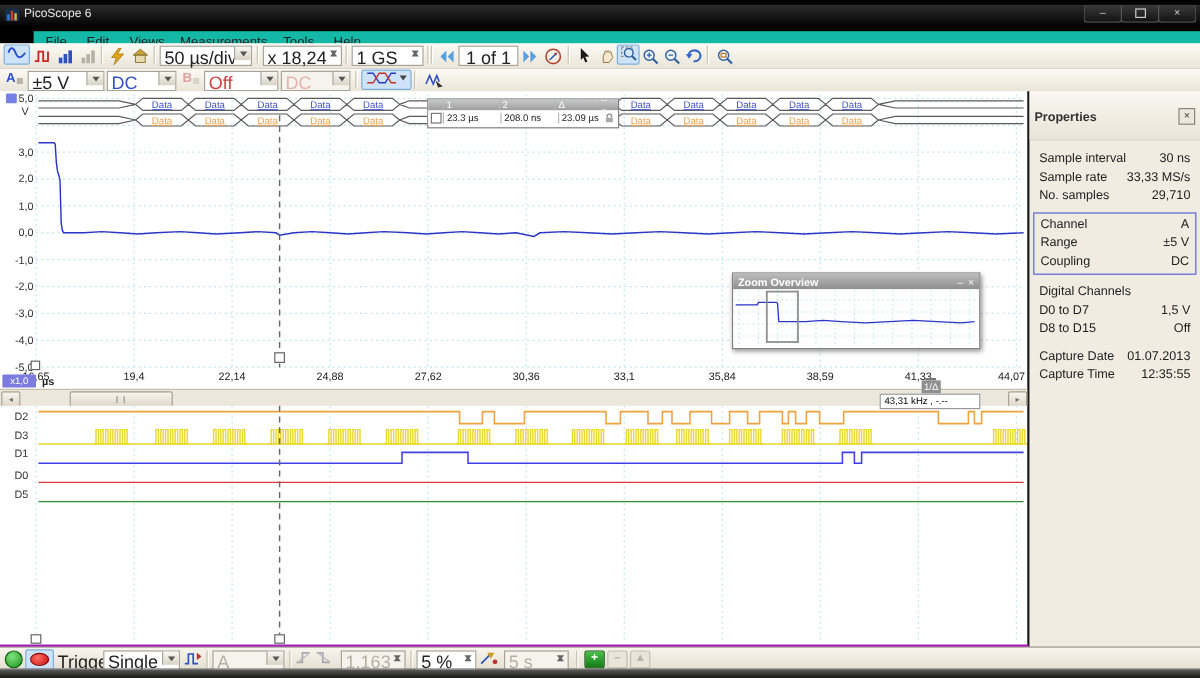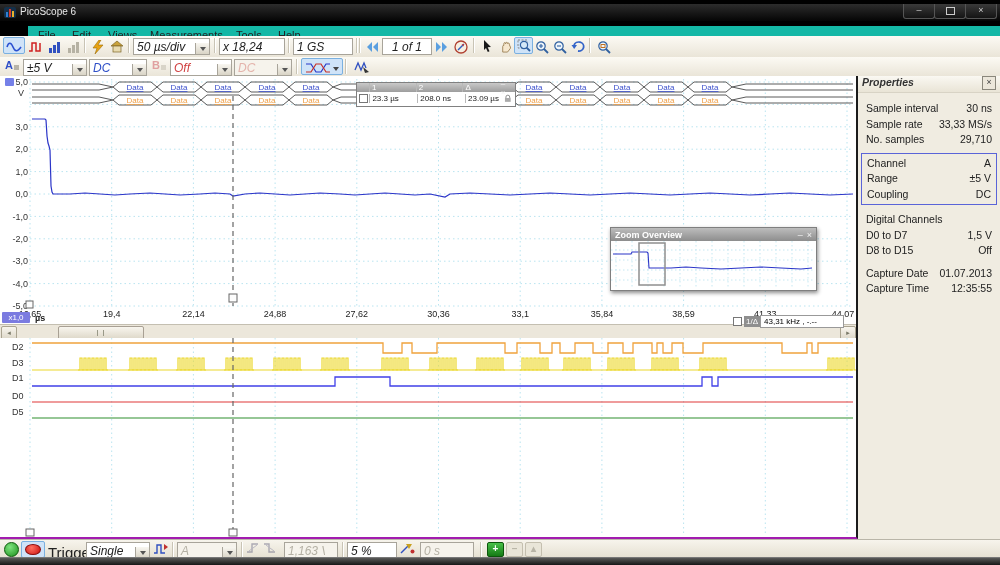--- a/index.html
+++ b/index.html
@@ -14,21 +14,21 @@
           font-size:9px;text-align:center;line-height:13px;}
   
   #menubar{left:0;top:26px;width:1000px;height:19px;background:#14b8a6;border-bottom:1px solid #d6d2c4;margin-left:28px;}
   .menuitem{position:absolute;top:3px;font-size:11px;color:#222;padding:0 4px;}
   .toolbar{left:0;width:1000px;background:linear-gradient(#fcfaf4,#eae5d8);border-bottom:1px solid #cfcabb;}
   #toolbar1{top:36px;height:21px;}
   #toolbar2{top:57px;height:19px;}
   .tbtn{position:absolute;top:1px;height:17px;display:flex;align-items:center;justify-content:center;border-radius:2px;border:1px solid transparent;}
   .tbtn.sel{background:#cfe3f8;border-color:#7ab0e0;}
   .sep{position:absolute;top:2px;width:1px;height:15px;background:#c9c4b5;box-shadow:1px 0 0 #fff;}
-  .sel{position:absolute;display:flex;align-items:flex-end;background:#fff;border:1px solid #a8a49a;height:15px;font-size:12px;color:#222;font-style:italic;}
+  .sel{position:absolute;display:flex;align-items:flex-start;background:#fff;border:1px solid #a8a49a;height:15px;font-size:15px;color:#222;}
   .sel .val{flex:1;padding:1px 3px 0 3px;white-space:nowrap;overflow:hidden;}
   .sel .dd{width:13px;background:linear-gradient(#f8f6f0,#d9d4c6);border-left:1px solid #a8a49a;display:flex;align-items:center;justify-content:center;}
   .sel .dd::after{content:"";border:3px solid transparent;border-top:4px solid #555;margin-top:4px;}
   .spincol{width:11px;display:flex;flex-direction:column;border-left:1px solid #a8a49a;}
   .spincol i{flex:1;background:linear-gradient(#f8f6f0,#d9d4c6);position:relative;}
   .spincol i::after{content:"";position:absolute;left:2px;border:3px solid transparent;}
   .spincol i.up::after{top:1px;border-bottom:4px solid #666;}
   .spincol i.dn::after{top:3px;border-top:4px solid #666;}
   .dis .val{color:#b4b0a4;}
   .redtxt .val{color:#d04040;}
@@ -38,37 +38,37 @@
   
   #rulerbox{left:356px;top:6px;width:158px;height:23px;border:1px solid #808080;background:#fff;font-size:8px;z-index:5;}
   #rulerbox .hdr{display:flex;height:9px;background:linear-gradient(#c9c9c9,#9d9d9d);color:#fff;align-items:center;}
   #rulerbox .bdy{display:flex;height:12px;background:#fff;align-items:center;color:#222;}
   #rulerbox .c0{width:13px;display:flex;justify-content:center;}
   #rulerbox .c1,#rulerbox .c2{width:47px;padding-left:2px;border-left:1px solid #b8b8b8;}
   #rulerbox .c3{width:38px;padding-left:2px;border-left:1px solid #b8b8b8;}
   #rulerbox .ctrl{margin-left:auto;padding-right:2px;letter-spacing:2px;color:#f2f2f2;}
   .cb{display:inline-block;width:7px;height:7px;background:#fff;border:1px solid #777;}
   
-  #freqbox{left:733px;top:239px;height:12px;display:flex;align-items:center;font-size:8px;z-index:4;background:transparent;}
+  #freqbox{left:733px;top:239px;height:12px;display:flex;align-items:center;font-size:8px;z-index:4;background:transparent;flex-direction:column;}
   #freqbox .flab{background:#8f8f8f;color:#fff;padding:1px 2px;margin-left:2px;}
   #freqbox .fval{background:#fff;border:1px solid #999;padding:1px 3px;width:76px;}
   
   #hscroll{left:0;top:248px;width:856px;height:14px;background:#ece7db;border-top:1px solid #c4bfb1;}
   .scrbtn{position:absolute;top:1px;width:14px;height:12px;background:linear-gradient(#f8f5ee,#ddd7c8);border:1px solid #aaa491;border-radius:2px;
           font-size:7px;color:#776;display:flex;align-items:center;justify-content:center;}
   #hthumb{position:absolute;left:58px;top:1px;width:84px;height:12px;background:linear-gradient(#f8f5ee,#ddd7c8);border:1px solid #a8a094;border-radius:2px;}
   #hthumb .grip{position:absolute;left:38px;top:3px;width:5px;height:6px;border-left:1px solid #998;border-right:1px solid #998;}
   
   #zoomwin{left:610px;top:151px;width:205px;height:62px;border:1px solid #7f7f7f;background:#fff;box-shadow:1px 2px 4px rgba(0,0,0,.45);z-index:6;}
   #zoomwin .ztitle{height:13px;background:linear-gradient(#bdbdbd,#8d8d8d);color:#fff;font-size:9px;font-weight:bold;
                    display:flex;align-items:center;padding-left:4px;}
   #zoomwin .zbtns{margin-left:auto;display:flex;gap:4px;padding-right:4px;font-weight:normal;font-size:9px;color:#f2f2f2;}
   
   #props{left:858px;top:76px;width:142px;height:463px;background:#f0ece1;font-size:10.5px;color:#222;}
-  #props .phdr{height:16px;border-bottom:1px solid #d8d3c5;display:flex;align-items:flex-start;padding:0 4px;background:linear-gradient(#faf8f2,#e9e4d6);font-style:italic;}
+  #props .phdr{height:16px;border-bottom:1px solid #d8d3c5;display:flex;align-items:flex-end;padding:12px 4px;background:linear-gradient(#faf8f2,#e9e4d6);}
   #props .phdr b{font-size:10.5px;color:#333;}
   #props .pclose{margin-left:auto;width:12px;height:12px;border:1px solid #8a877c;background:#ece7db;font-size:9px;line-height:10px;text-align:center;color:#444;}
   .prow{position:relative;height:15.5px;}
   .prow .lab{position:absolute;left:8px;top:1px;}
   .prow .val{position:absolute;right:8px;top:1px;}
   #chgroup{border:1px solid #5a64d8;margin:5px 3px 0 3px;padding:2px 0;}
   #chgroup .prow .lab{left:5px;} #chgroup .prow .val{right:5px;}
   
   #trigbar{left:0;top:539px;width:1000px;height:18px;background:linear-gradient(#f7f4ec,#e5e0d1);border-top:1px solid #b9b5a8;}
   #gobtn{position:absolute;left:4px;top:2px;width:13px;height:13px;border-radius:50%;
@@ -614,21 +614,21 @@
         </span>
       </span>
     <span class="abs" style="left:400px;top:2px">
       <svg width="15" height="13" viewBox="0 0 15 13">
         <path d="M1 11 L8 4" stroke="#3050c0" stroke-width="1.4" fill="none"></path>
           <polygon points="6,2 12,2 9,7" fill="#c8a020"></polygon>
           <circle cx="12.5" cy="9.5" r="2" fill="#c03030"></circle>
         </svg>
       </span>
     <span class="sel dis" style="left:420px;top:2px;width:52px;background:#f6f3ec">
-      <span class="val">0 s</span>
+      <span class="val">5 s</span>
       <span class="spincol">
           <i class="up"></i>
           <i class="dn"></i>
         </span>
       </span>
     <span class="sep" style="left:480px"></span>
     <span class="smbtn green" style="left:487px">+</span>
     <span class="smbtn gray" style="left:506px">–</span>
     <span class="smbtn gray" style="left:525px">▴</span>
   </div>

